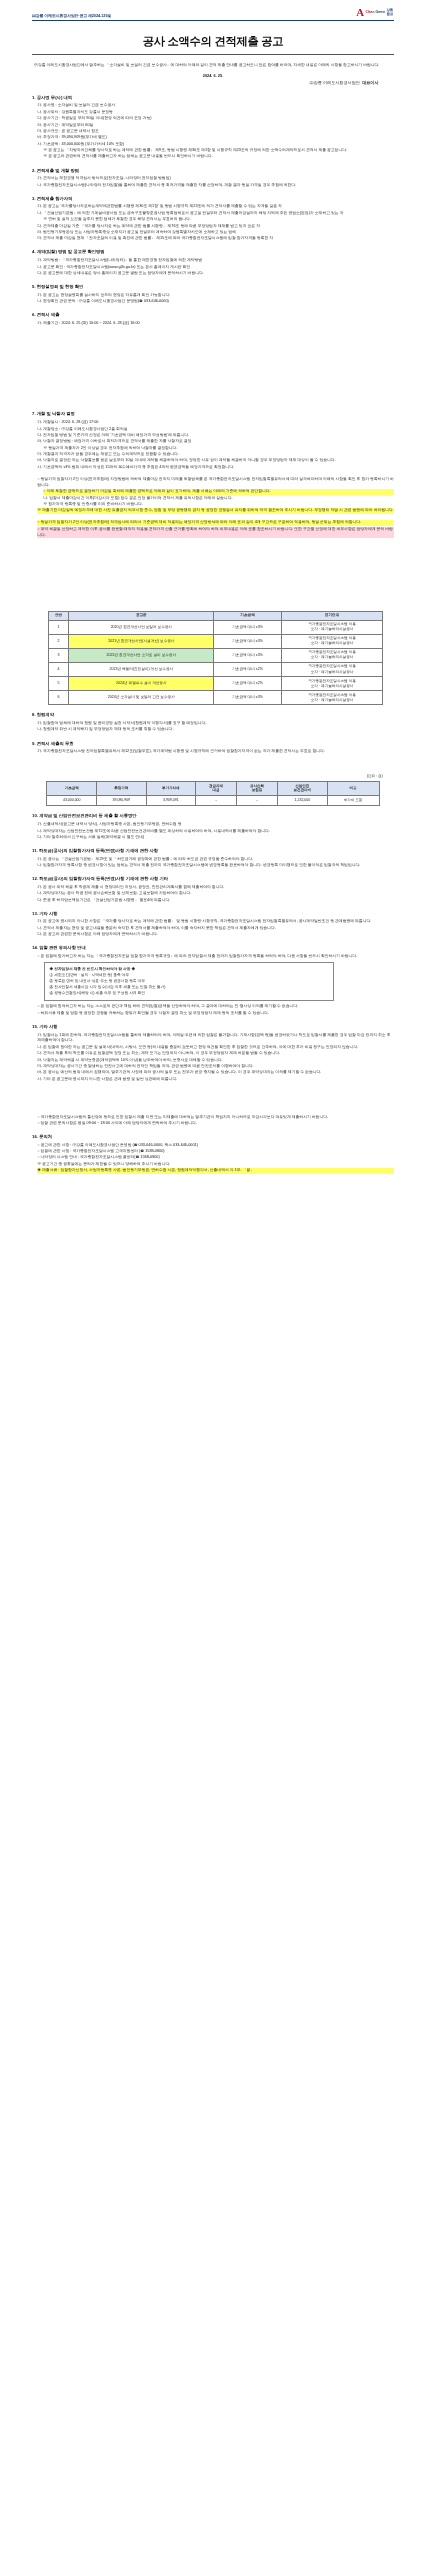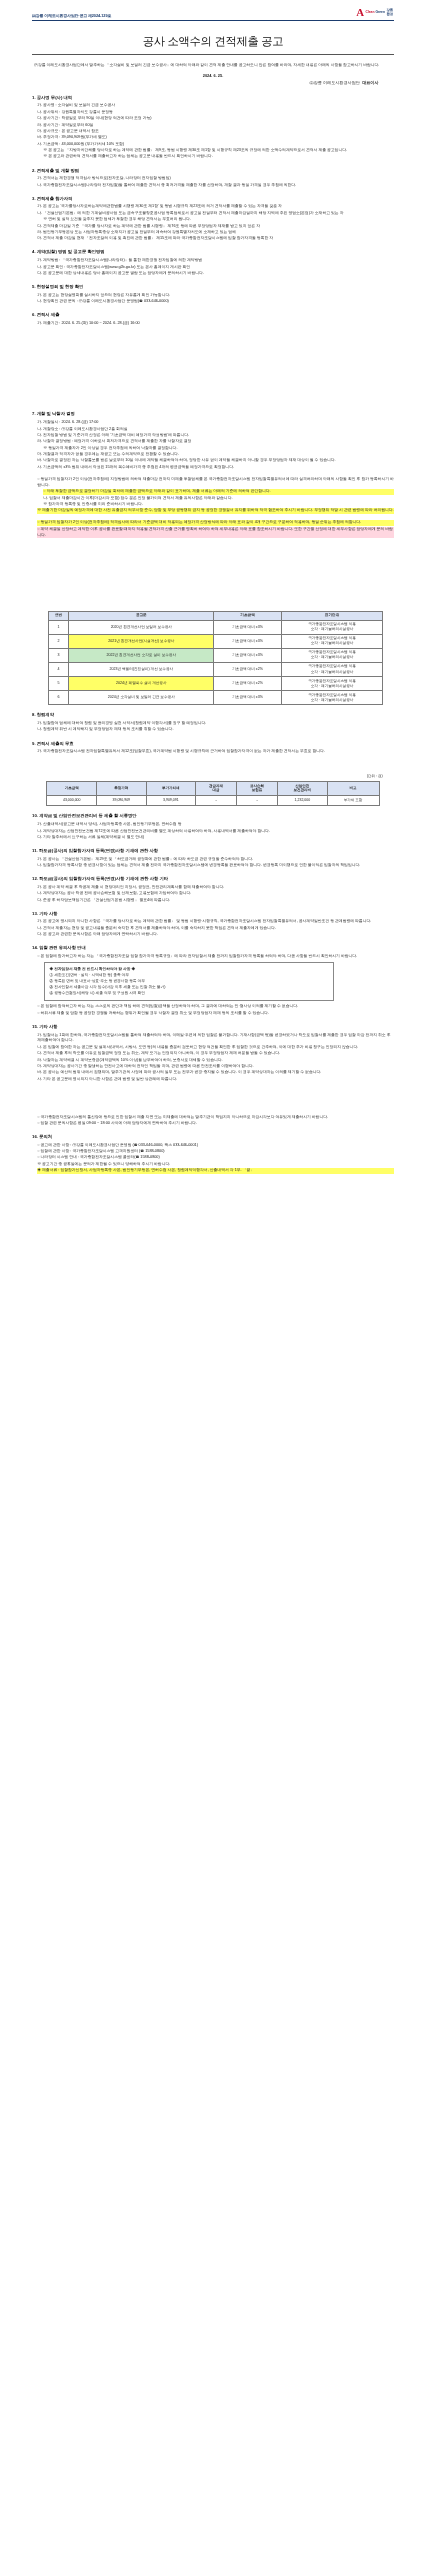--- a/index.html
+++ b/index.html
@@ -58,21 +58,21 @@
     line-height: 1.15;
     color: #1b3c6e;
     font-weight: bold;
   }
   .logo-text .l1 { color: #c8102e; }
   .logo-text .l2 { color: #1b3c6e; }
   
   .doc-title {
     text-align: center;
     font-size: 11.3px;
-    font-weight: normal;
+    font-weight: bold;
     letter-spacing: -0.3px;
     margin: 11.3px 0 4.1px 0;
     color: #111;
   }
   .title-rule {
     border: none;
     border-top: 1px solid #555;
     margin: 0 0 6.2px 0;
   }
   .preamble {

